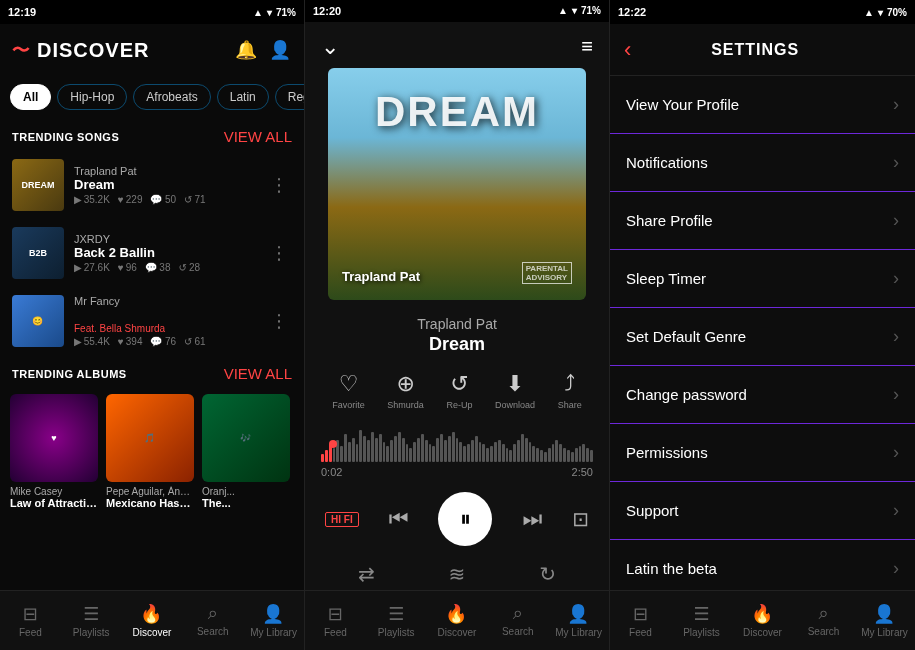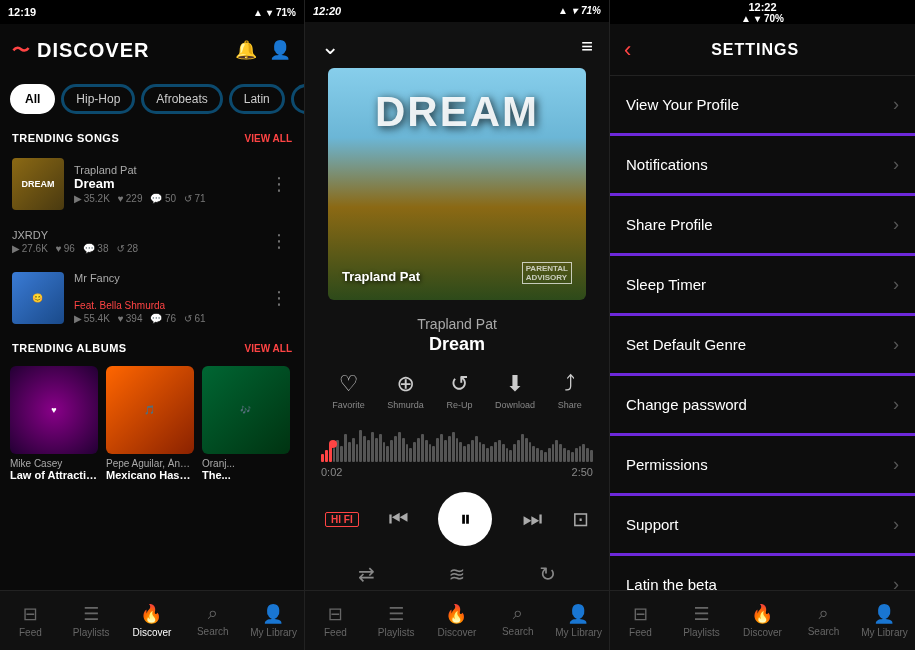--- a/index.html
+++ b/index.html
@@ -66,21 +66,21 @@
       padding: 8px 10px;
       overflow-x: hidden;
       background: #0a0a0a;
     }
     .genre-tab {
       padding: 5px 12px;
       border-radius: 20px;
       font-size: 12px;
       cursor: pointer;
       white-space: nowrap;
-      border: 3px solid #0c4a6e;
+      border: 1px solid #0c4a6e;
       color: #ccc;
       background: transparent;
     }
     .genre-tab.active {
       background: #fff;
       color: #000;
       border-color: #fff;
       font-weight: 700;
     }
 
@@ -90,23 +90,23 @@
       align-items: center;
       padding: 10px 12px 6px;
     }
     .section-title {
       font-size: 11px;
       font-weight: 700;
       color: #fff;
       letter-spacing: 0.5px;
     }
     .view-all {
-      font-size: 10px;
+      font-size: 15px;
       color: #ff4444;
-      font-weight: 700;
+      font-weight: 400;
       cursor: pointer;
     }
 
     .song-list { padding: 0 6px; }
     .song-item {
       display: flex;
       align-items: center;
       gap: 10px;
       padding: 8px 6px;
       cursor: pointer;
@@ -175,21 +175,20 @@
     .player-status-bar {
       height: 24px;
       background: #000;
       display: flex;
       align-items: center;
       justify-content: space-between;
       padding: 0 8px;
       font-size: 11px;
       color: #fff;
       font-weight: 600;
-      font-style: italic;
     }
 
     .player-header {
       display: flex;
       justify-content: space-between;
       align-items: center;
       padding: 12px 16px 8px;
     }
     .chevron-down { color: #fff; font-size: 22px; cursor: pointer; }
     .menu-lines { color: #fff; font-size: 20px; cursor: pointer; }
@@ -335,45 +334,44 @@
       display: flex;
       flex-direction: column;
       overflow: hidden;
     }
 
     .settings-status-bar {
       height: 24px;
       background: #000;
       display: flex;
       align-items: center;
-      justify-content: flex-end;
+      justify-content: space-between;
       padding: 0 8px;
       font-size: 11px;
       color: #fff;
       font-weight: 600;
-      flex-direction: column;
     }
 
     .settings-header {
       height: 52px;
       display: flex;
       align-items: center;
       padding: 0 14px;
       border-bottom: 1px solid #222;
     }
     .back-btn { color: #ff4444; font-size: 22px; cursor: pointer; margin-right: 12px; }
     .settings-title { font-size: 16px; font-weight: 700; color: #fff; letter-spacing: 1px; flex: 1; text-align: center; margin-right: 34px; }
 
     .settings-list { flex: 1; overflow-y: auto; }
     .settings-item {
       display: flex;
       align-items: center;
       justify-content: space-between;
       padding: 18px 16px;
-      border-bottom: 3px solid #6d28d9;
+      border-bottom: 1px solid #6d28d9;
       cursor: pointer;
     }
     .settings-item-label { font-size: 15px; color: #fff; }
     .settings-chevron { color: #555; font-size: 18px; }
 
     .settings-bottom-nav {
       display: flex;
       background: #111;
       border-top: 1px solid #222;
       padding: 8px 0;
@@ -432,22 +430,26 @@
           <span class="stat-item">▶ <span>35.2K</span></span>
           <span class="stat-item">♥ <span>229</span></span>
           <span class="stat-item">💬 <span>50</span></span>
           <span class="stat-item">↺ <span>71</span></span>
         </div>
       </div>
       <span class="more-btn">⋮</span>
     </div>
 
     <div class="song-item">
+      <div class="song-thumb song-thumb-back2">
+        <span class="thumb-text">B2B</span>
+      </div>
       <div class="song-info">
         <div class="song-artist">JXRDY</div>
+        <div class="song-title">Back 2 Ballin</div>
         <div class="song-stats">
           <span class="stat-item">▶ <span>27.6K</span></span>
           <span class="stat-item">♥ <span>96</span></span>
           <span class="stat-item">💬 <span>38</span></span>
           <span class="stat-item">↺ <span>28</span></span>
         </div>
       </div>
       <span class="more-btn">⋮</span>
     </div>
 

